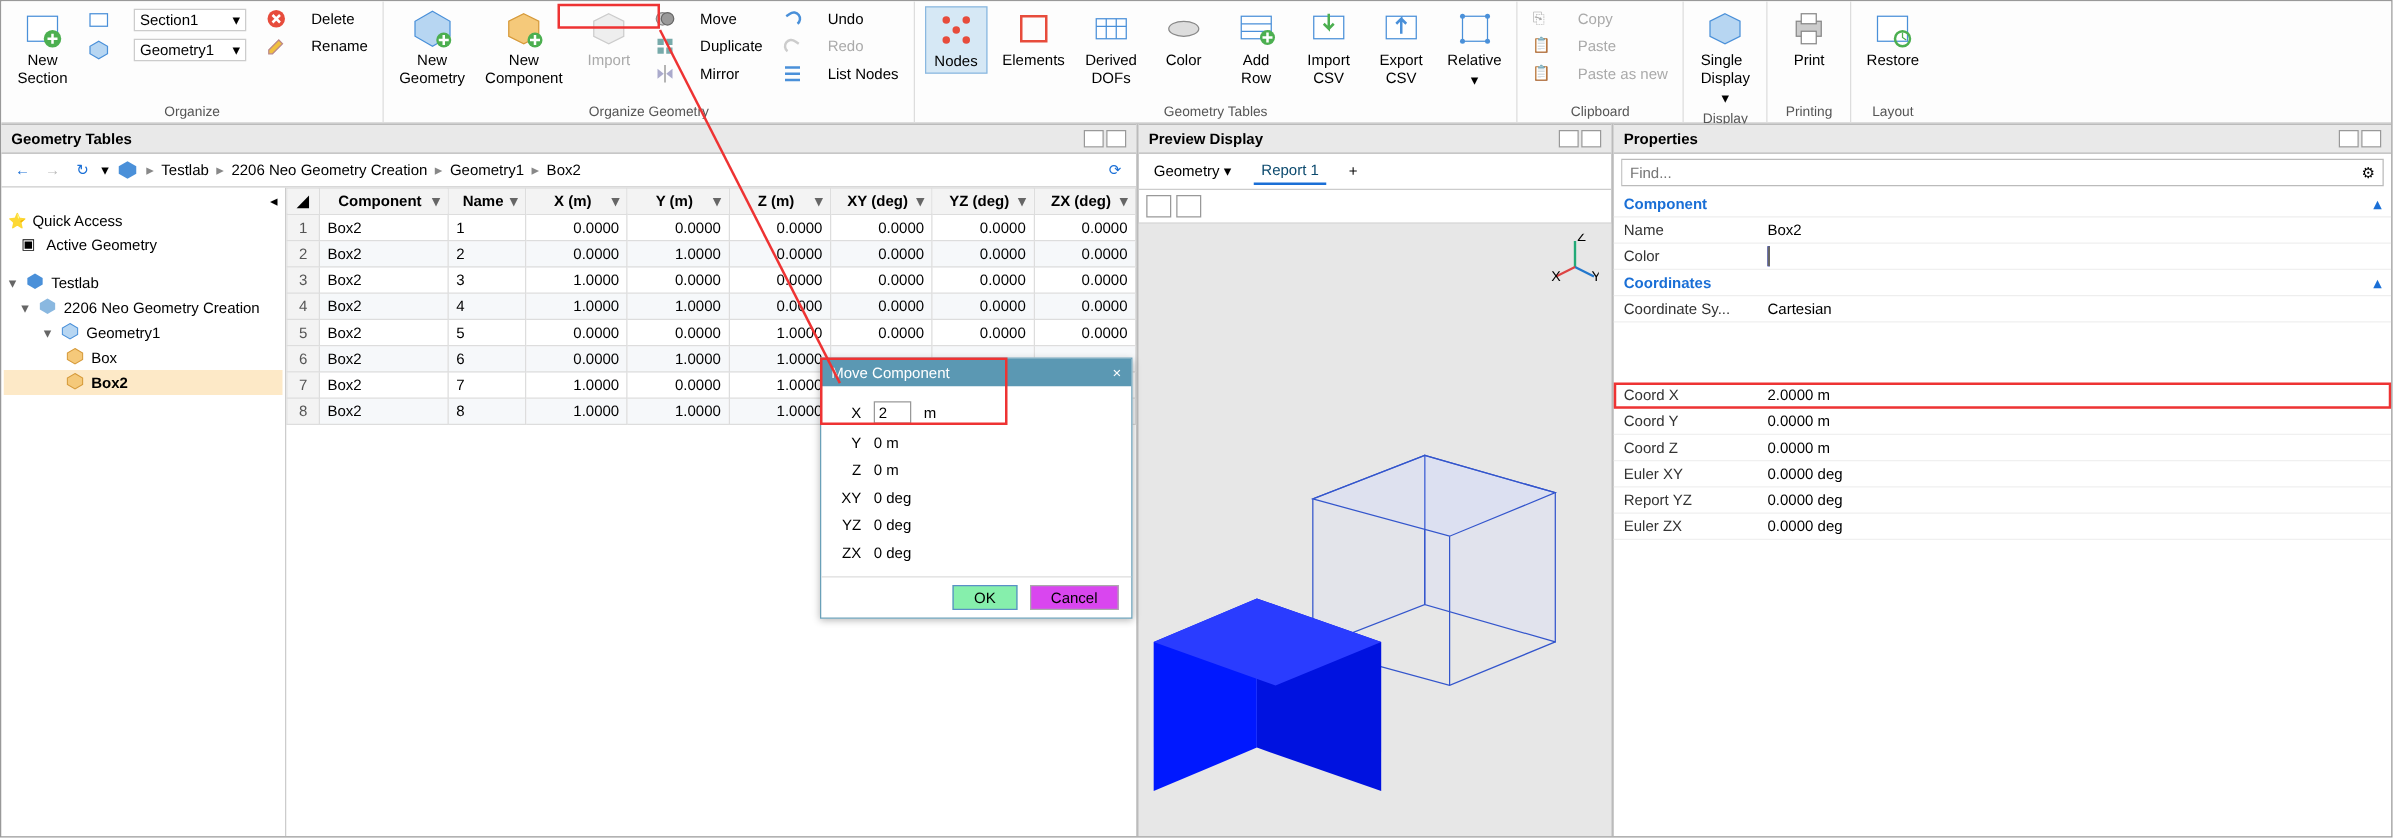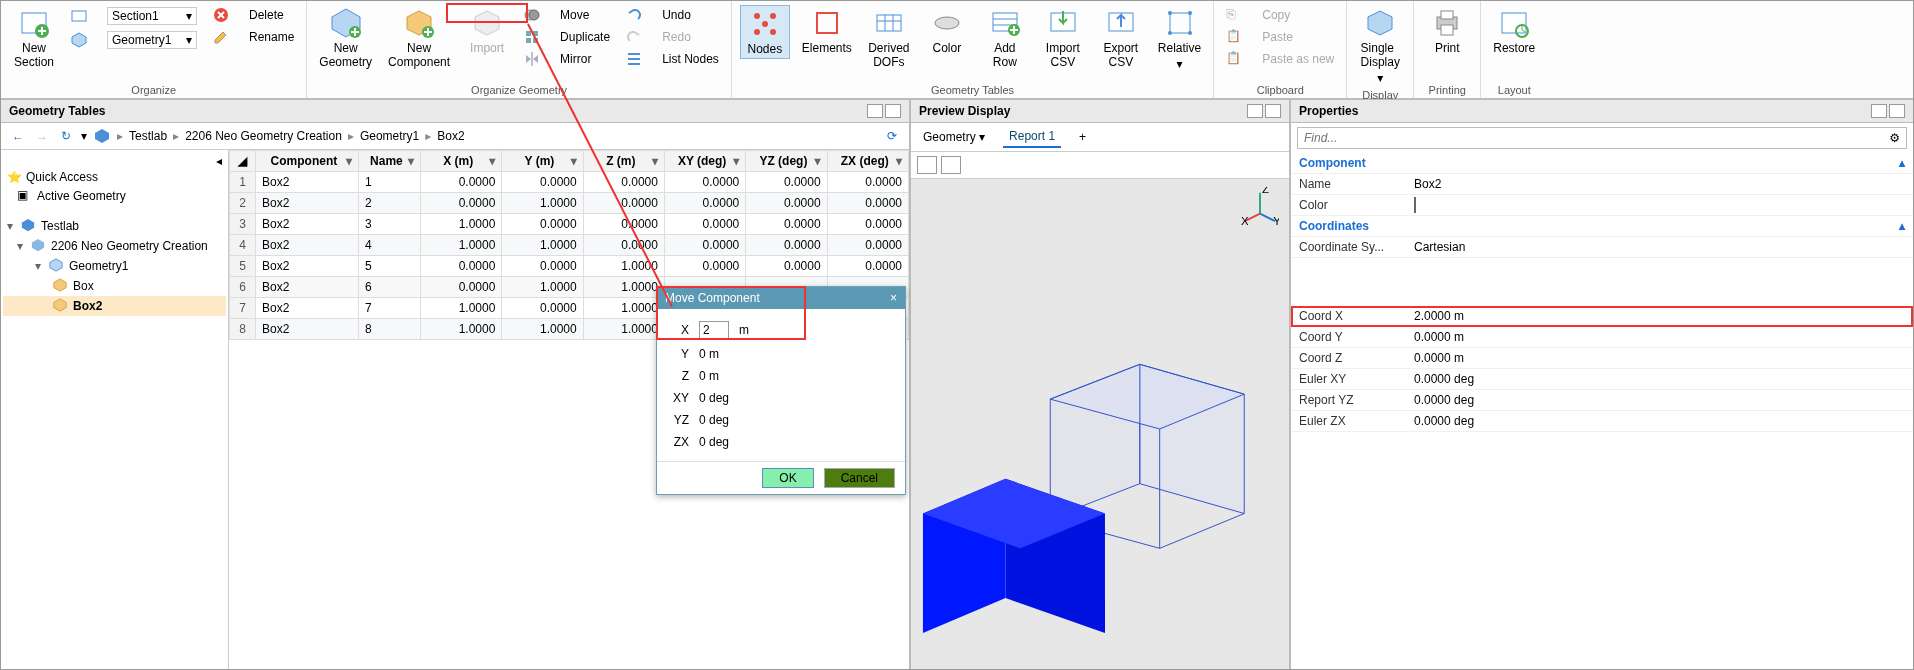--- a/index.html
+++ b/index.html
@@ -53,37 +53,37 @@
 tbody tr:nth-child(even) td:not(.rh) { background:#f6f8fa; }
 
 
 .tabs { display:flex; align-items:center; border-bottom:1px solid #ccc; padding:3px 6px; gap:12px; }
 .tab { padding:3px 6px; cursor:pointer; }
 .tab.active { color:#0c4a6e; border-bottom:2px solid #1a6fd6; }
 .viewport { flex:1; background:#e7e7e7; position:relative; }
 
 
 .prop-search { display:flex; border:1px solid #bbb; margin:4px 6px; }
-.prop-search input { flex:1; border:none; padding:3px 6px; font-style:italic; color:#6d28d9; outline:none;}
+.prop-search input { flex:1; border:none; padding:3px 6px; color:#6d28d9; outline:none;}
 .prop-section { padding:3px 8px; color:#1a6fd6; font-weight:600; border-bottom:1px solid #eee; display:flex; justify-content:space-between; }
 .prop-row { display:flex; padding:3px 8px; border-bottom:1px solid #f0f0f0; }
 .prop-row .k { width:115px; color:#333; }
 .prop-row .v { flex:1; }
 .prop-row.hl { outline:2px solid #e33; outline-offset:-2px;margin-top:48px; }
 .swatch { width:80px; height:14px; background:#0018ff; border:1px solid #666; }
 
 
 .dialog { position:absolute; left:655px; top:285px; width:250px; background:#fff; border:1px solid #6aa0b8; box-shadow:0 2px 6px rgba(0,0,0,.3); z-index:10; }
 .dialog-title { background:#5b98b3; color:#fff; padding:4px 8px; display:flex; justify-content:space-between; }
 .dlg-body { padding:8px 12px; position:relative;}
 .dlg-row { display:flex; align-items:center; gap:10px; padding:4px 0; }
 .dlg-row .lab { width:20px; text-align:right; }
 .dlg-input { border:1px solid #999; padding:1px 3px; width:30px; }
 .dlg-buttons { display:flex; justify-content:flex-end; gap:10px; padding:6px 10px; border-top:1px solid #ddd;}
-.btn { padding:2px 16px; border:1px solid #aaa; background:#4d7c0f; cursor:pointer;}
+.btn { padding:2px 16px; border:1px solid #aaa; background:#d946ef; cursor:pointer;}
 .btn.primary { background:#86efac; border-color:#5b8fc7; }
 
 
 .hl-box { position:absolute; border:2px solid #e33; pointer-events:none; z-index:20; }
 .hl-line { position:absolute; background:#e33; height:2px; transform-origin:left center; z-index:19; pointer-events:none;}
 
 .axis-gizmo { position:absolute; top:8px; right:10px; width:38px; height:38px; }
 </style>
 </head>
 <body>

